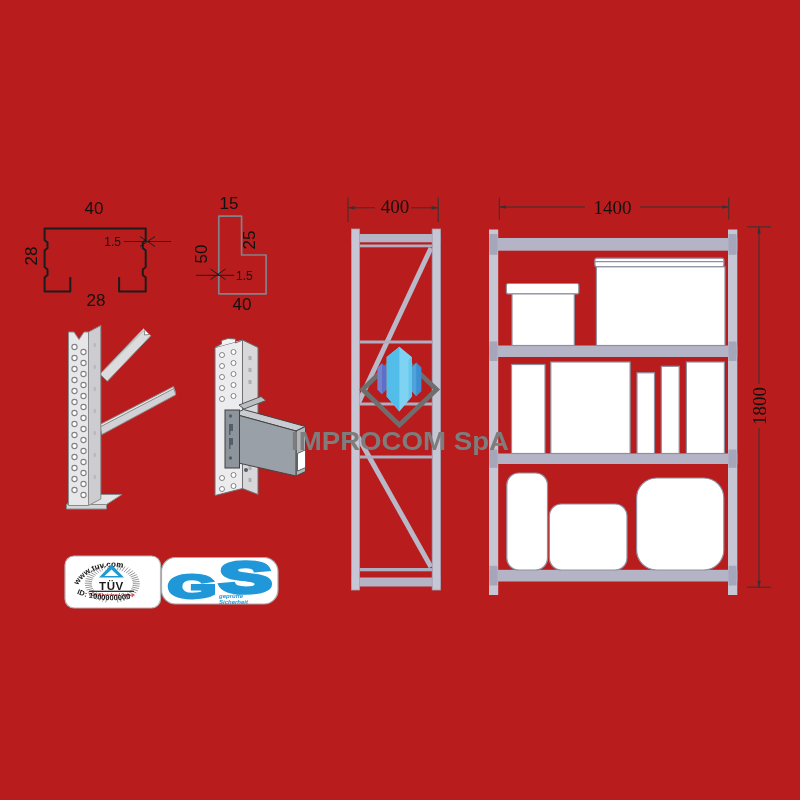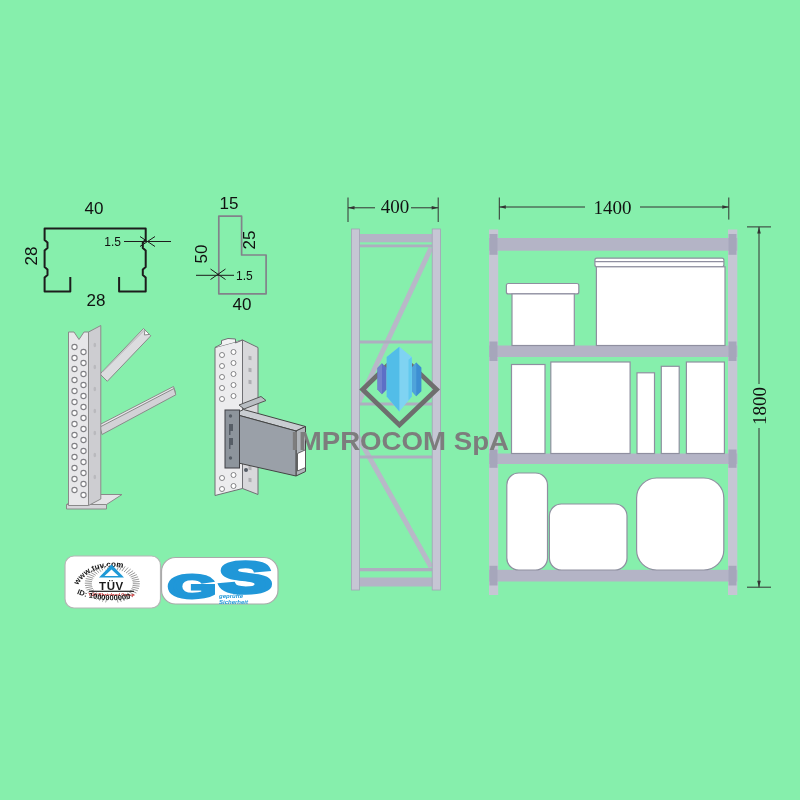--- a/index.html
+++ b/index.html
@@ -1,16 +1,16 @@
 <!DOCTYPE html>
 <html><head>
 <meta charset="utf-8">
 <style>
 html,body{margin:0;padding:0;background:#ffffff;}
-#canvas{position:relative;width:800px;height:800px;background:#86efac;overflow:hidden;
+#canvas{position:relative;width:800px;height:800px;background:#b91c1c;overflow:hidden;
   font-family:"Liberation Sans",sans-serif;}
 svg text{font-family:"Liberation Sans",sans-serif;}
 .dim{font-family:"Liberation Serif",serif;font-size:19px;fill:#111;}
 </style>
 </head>
 <body>
 <div id="canvas">
 <svg width="800" height="800" viewBox="0 0 800 800">
 
 <g stroke="#1c1c1c" stroke-width="2" fill="none" stroke-linejoin="round">

